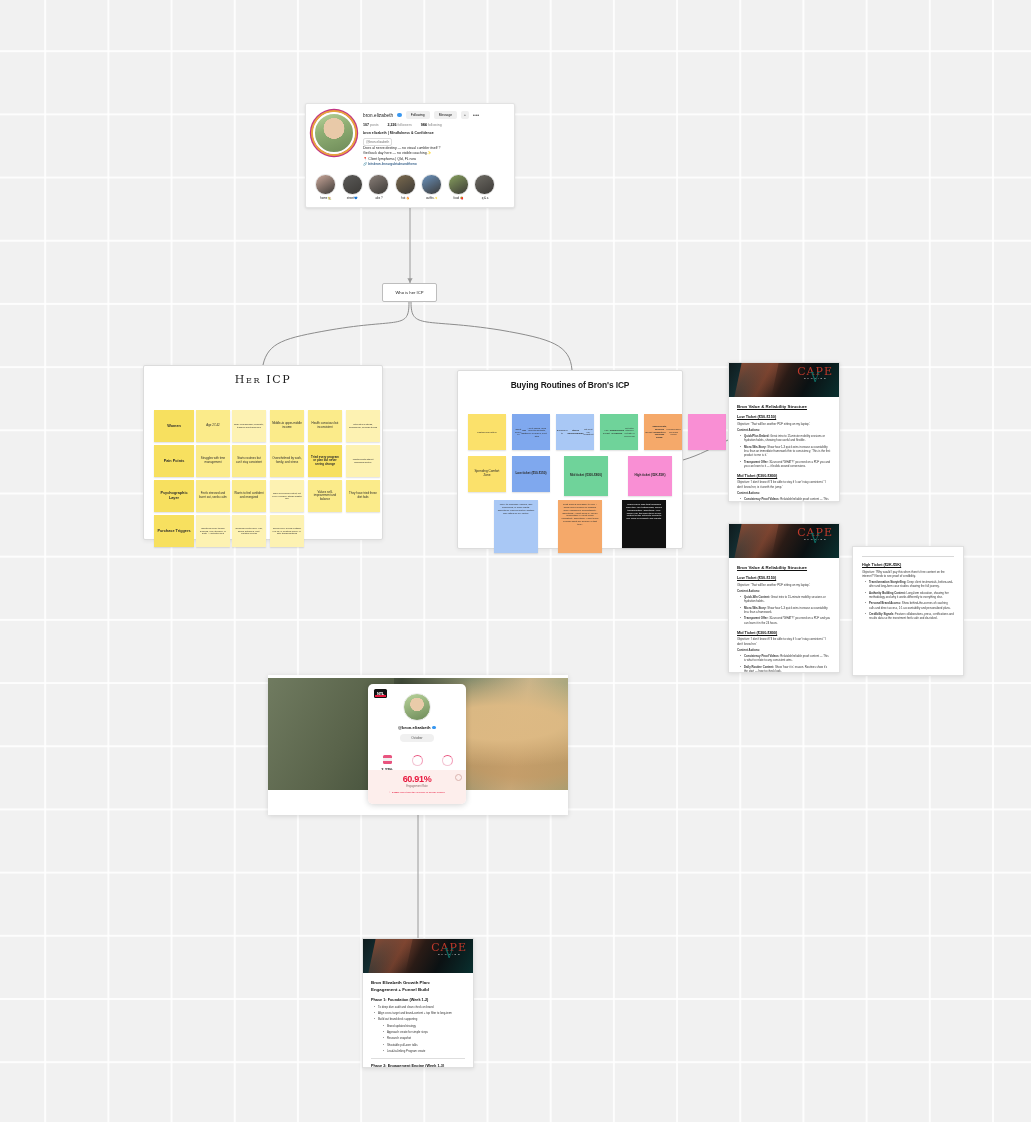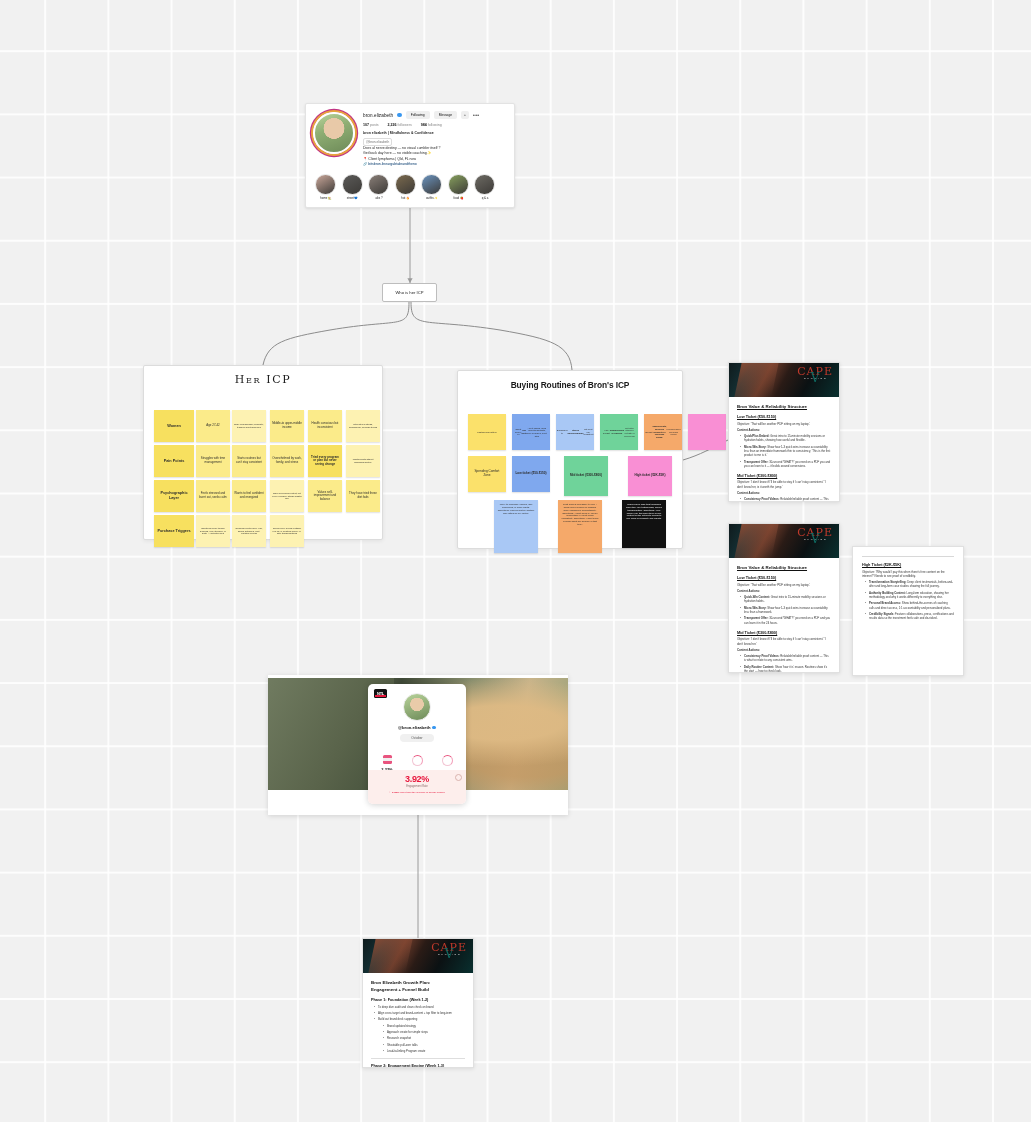--- a/index.html
+++ b/index.html
@@ -435,21 +435,21 @@
             <div class="ana-lab">avg likes</div>
           </div>
           <div class="ana-stat">
             <div class="ana-ring"></div>
             <div class="ana-val">8</div>
             <div class="ana-lab">avg comments</div>
           </div>
         </div>
       <div class="ana-footer">
         <div class="ana-info"></div>
-        <div class="ana-big">3.92%</div>
+        <div class="ana-big">60.91%</div>
         <div class="ana-sub">Engagement Rate</div>
         <div class="ana-note">
           <span>↑ </span><b>-0.08%</b><span> lower than the average of similar profiles</span>
         </div>
       </div>
     </div>
   </div>
 
   <div class="node doccard" id="doc-bottom">
     <div class="doc-banner">

